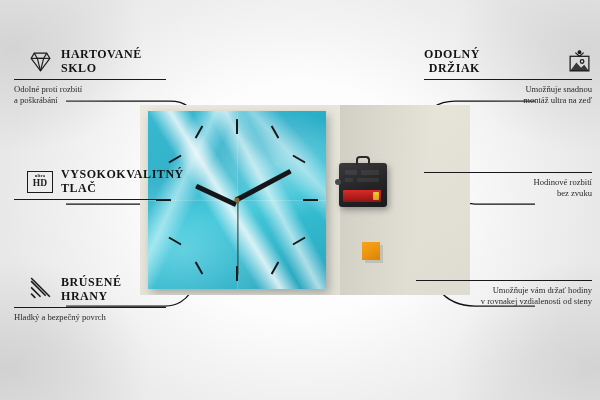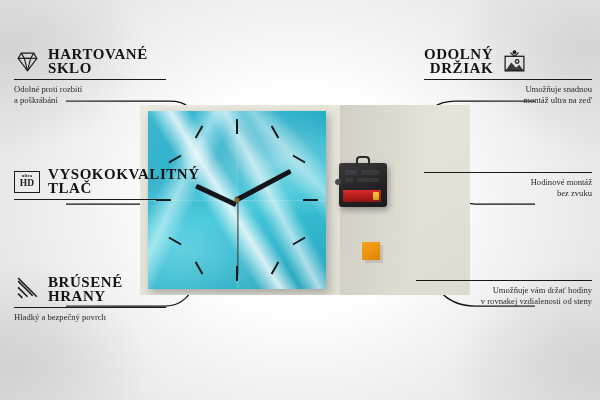--- a/index.html
+++ b/index.html
@@ -119,30 +119,31 @@
     width: 18px; height: 18px;
     background: linear-gradient(150deg, #f7a41a 0%, #ee9510 50%, #d88207 100%);
     box-shadow: 3px 3px 0 rgba(150,148,138,.35);
   }
 
   
   .feature { position: absolute; }
   .feature .head {
     display: flex; align-items: center; gap: 8px;
   }
-  .feature.right .head { justify-content: flex-start; }
+  .feature.right .head { justify-content: space-between; }
   .ico {
     width: 26px; height: 26px; flex: 0 0 26px;
     display: flex; align-items: center; justify-content: center;
     color: #1b1b1b;
+    margin-left: 13px;
   }
   .ttl {
     font-family: "Liberation Serif", serif;
     font-weight: 700;
-    font-size: 15px;
+    font-size: 12px;
     letter-spacing: .55px;
     line-height: 13.5px;
     color: #141414;
     text-transform: uppercase;
   }
   .feature.right .ttl { text-align: right; }
   .rule {
     height: 1px; background: #191919; margin-top: 4px; margin-bottom: 4px;
   }
   .sub {
@@ -333,21 +334,21 @@
     <div class="rule"></div>
     <div class="sub">
       <span>Umožňuje snadnou</span><br>
       <span>montáž ultra na zeď</span>
     </div>
   </div>
 
   <div class="feature right" id="f-mech">
     <div class="rule"></div>
     <div class="sub">
-      <span>Hodinové montáž</span><br>
+      <span>Hodinové rozbití</span><br>
       <span>bez zvuku</span>
     </div>
   </div>
 
   <div class="feature right" id="f-foam">
     <div class="rule"></div>
     <div class="sub">
       <span>Umožňuje vám držať hodiny</span><br>
       <span>v rovnakej vzdialenosti od steny</span>
     </div>

